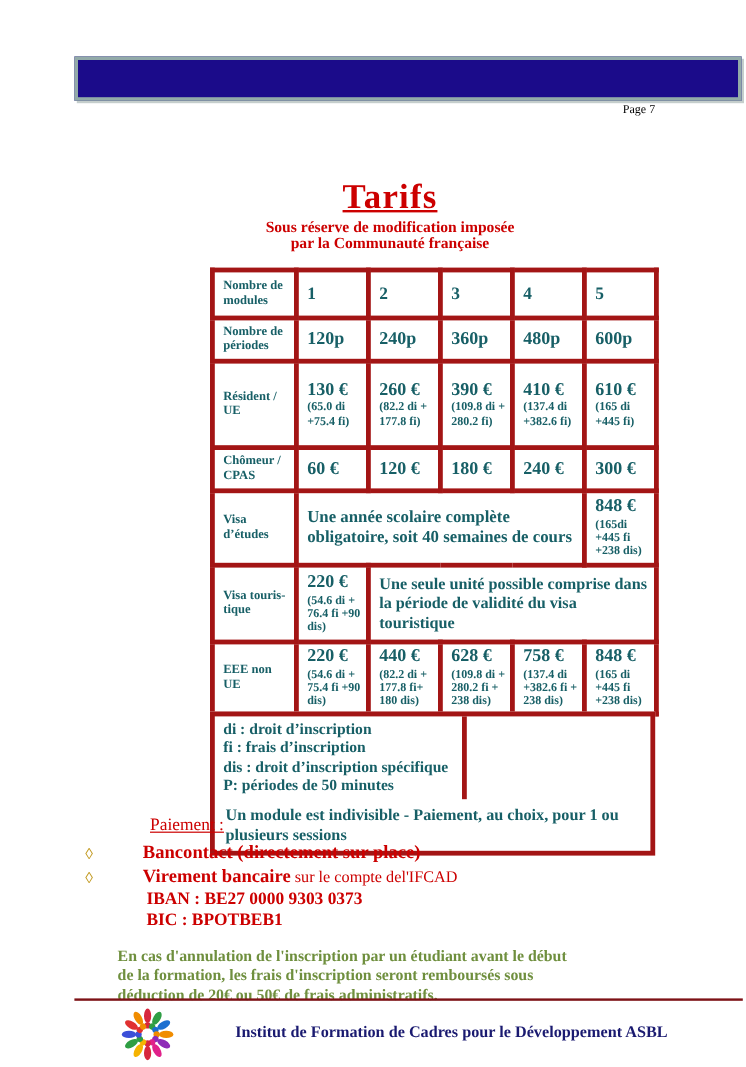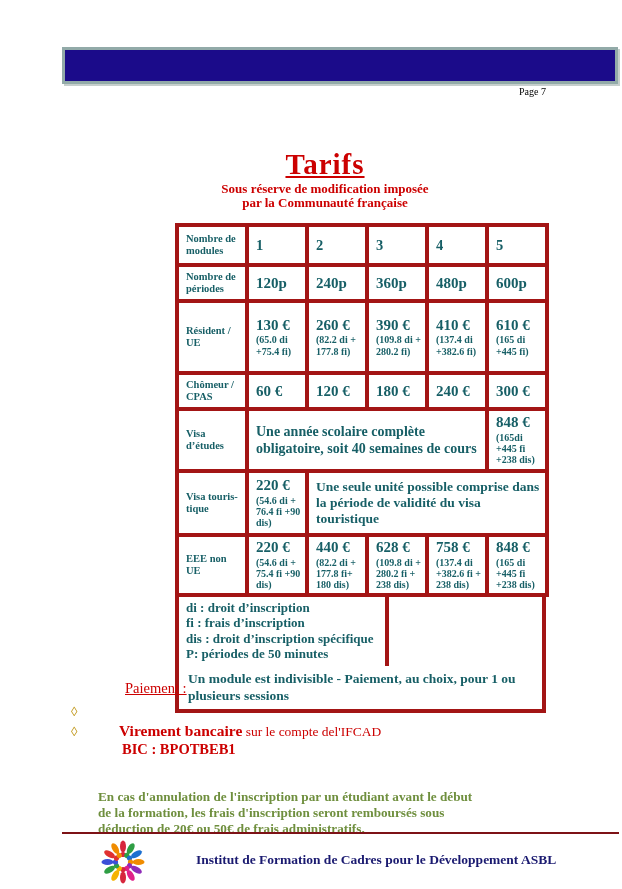--- a/index.html
+++ b/index.html
@@ -248,25 +248,27 @@
         <div>P: périodes de 50 minutes</div>
       </div>
       <div class="legend-right">Un module est indivisible - Paiement, au choix, pour 1 ou plusieurs sessions</div>
     </div>
   </div>
 
   <div class="payment">
     <div class="pay-heading">Paiement :</div>
     <div class="pay-item">
       <span class="bullet">◊</span>
+      <span class="pay-line"><span class="pay-bold">Bancontact (directement sur place)</span><span class="pay-rest"></span></span>
     </div>
     <div class="pay-item">
       <span class="bullet">◊</span>
       <span class="pay-line"><span class="pay-bold">Virement bancaire</span><span class="pay-rest"> sur le compte del'IFCAD</span></span>
     </div>
+    <div class="pay-sub">IBAN : BE27 0000 9303 0373</div>
     <div class="pay-sub">BIC : BPOTBEB1</div>
   </div>
 
   <div class="cancel-note">En cas d'annulation de l'inscription par un étudiant avant le début de la formation, les frais d'inscription seront remboursés sous déduction de 20€ ou 50€ de frais administratifs.</div>
 
   <div class="bottom-rule"></div>
 
   <div class="footer-logo">
     <svg width="74" height="48" viewBox="0 0 72 48">
       <g fill="#d7263d" transform="rotate(0 36 24)">

